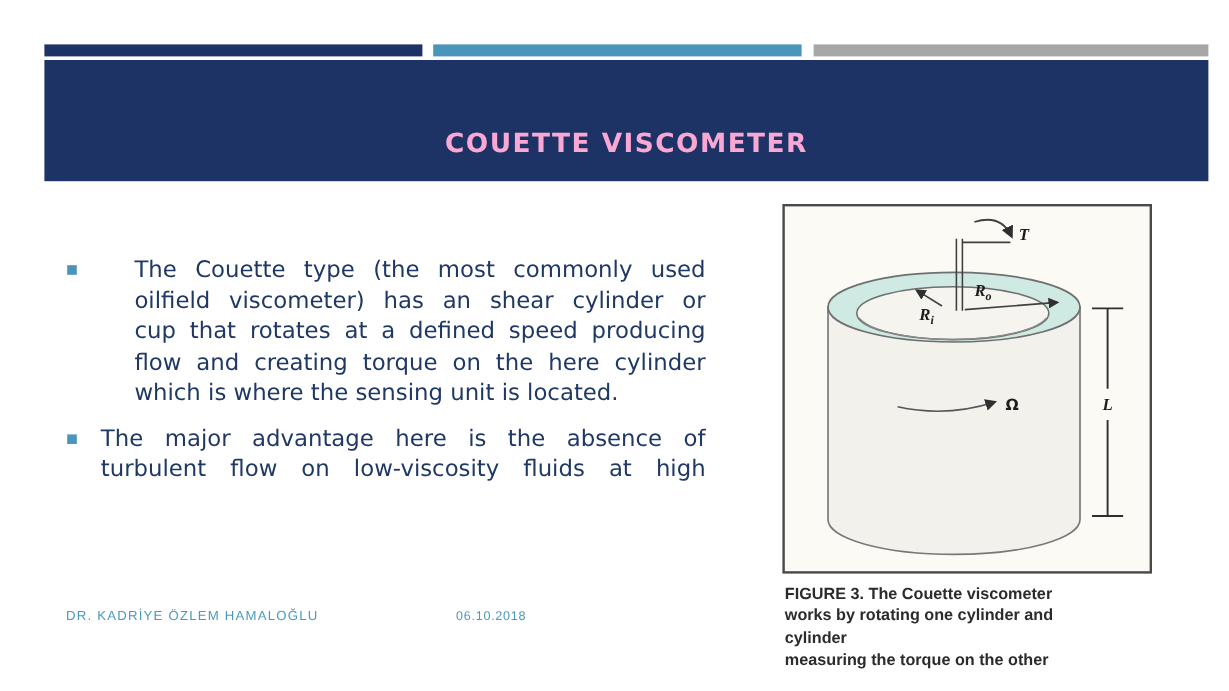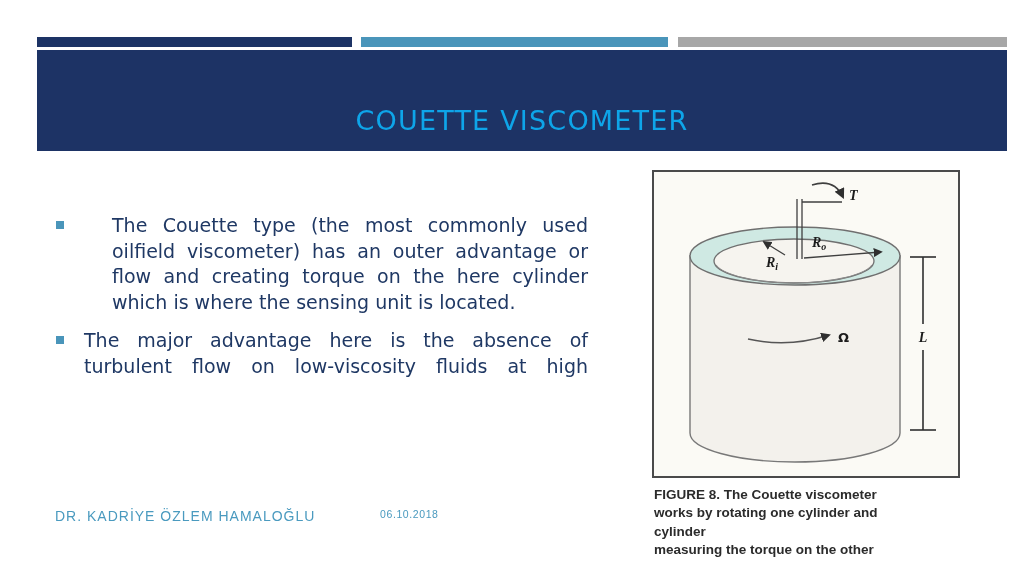--- a/index.html
+++ b/index.html
@@ -9,42 +9,42 @@
   
   .bar{position:absolute;top:37px;height:10px;}
   .bar-navy{left:37px;width:315px;background:#1d3365;}
   .bar-blue{left:361px;width:307px;background:#4a95ba;}
   .bar-gray{left:678px;width:329px;background:#a7a7a7;}
 
   
   .title-band{position:absolute;left:37px;top:50px;width:970px;height:101px;background:#1d3365;
               display:flex;justify-content:center;align-items:flex-end;box-sizing:border-box;
               padding-bottom:15px;}
-  .title-text{color:#0ea5e9;font-size:27px;font-weight:normal;letter-spacing:1.2px;line-height:30px;}
+  .title-text{color:#f9a8d4;font-size:22px;font-weight:bold;letter-spacing:1.2px;line-height:30px;}
 
   
   .content{position:absolute;left:56px;top:213px;width:532px;}
   .bullet-row{display:flex;align-items:flex-start;}
   .bullet-row.first{margin-bottom:13px;gap:28px;}
   .bullet-sq{flex:none;width:8px;height:8px;background:#4a95ba;margin-top:8px;margin-right:20px;}
   .ptext{width:504px;color:#1f3864;font-size:19px;line-height:25.5px;}
   .jl{text-align:justify;text-align-last:justify;}
   .jl-last{text-align:left;text-align-last:left;}
 
   
   .figure-frame{position:absolute;left:652px;top:170px;width:308px;height:308px;
                 border:2px solid #4a4a4a;background:#fbfaf5;box-sizing:border-box;}
   .figure-frame svg{display:block;}
   .fig-caption{position:absolute;left:654px;top:486px;width:302px;
                font-family:"Liberation Sans",sans-serif;font-weight:700;
                font-size:13.5px;line-height:18.4px;color:#2b2b2b;}
 
   
   .footer-author{position:absolute;left:55px;top:508px;color:#4a9abf;
-                 font-family:"Liberation Sans",sans-serif;font-size:14px;letter-spacing:1px;}
+                 font-family:"Liberation Sans",sans-serif;font-size:11px;letter-spacing:1px;}
   .footer-date{position:absolute;left:380px;top:508px;color:#4a9abf;
                font-family:"Liberation Sans",sans-serif;font-size:10.5px;letter-spacing:0.6px;}
 
   .flabel{font-family:"Liberation Serif",serif;font-weight:bold;font-style:italic;
           fill:#1c1c1c;font-size:14px;}
   .fomega{font-family:"DejaVu Sans",sans-serif;font-weight:bold;fill:#1c1c1c;font-size:13px;}
 </style>
 </head>
 <body>
 
@@ -56,21 +56,22 @@
 
   <div class="title-band">
     <div class="title-text">COUETTE VISCOMETER</div>
   </div>
 
   <div class="content">
     <div class="bullet-row first">
       <div class="bullet-sq"></div>
       <div class="ptext">
         <div class="jl">The Couette type (the most commonly used</div>
-        <div class="jl">oilfield viscometer) has an outer advantage or</div>
+        <div class="jl">oilfield viscometer) has an shear cylinder or</div>
+        <div class="jl">cup that rotates at a defined speed producing</div>
         <div class="jl">flow and creating torque on the here cylinder</div>
         <div class="jl-last">which is where the sensing unit is located.</div>
       </div>
     </div>
     <div class="bullet-row">
       <div class="bullet-sq"></div>
       <div class="ptext">
         <div class="jl">The major advantage here is the absence of</div>
         <div class="jl">turbulent flow on low-viscosity fluids at high</div>
       </div>
@@ -114,21 +115,21 @@
         <line x1="256" y1="85" x2="282" y2="85"></line>
         <line x1="256" y1="258" x2="282" y2="258"></line>
         <line x1="269" y1="85" x2="269" y2="152"></line>
         <line x1="269" y1="178" x2="269" y2="258"></line>
       </g>
       <text class="flabel" x="269" y="170" text-anchor="middle" font-size="14">L</text>
     </svg>
   </div>
 
   <div class="fig-caption">
-    <div><span>FIGURE 8.</span> <span>The Couette viscometer</span></div>
+    <div><span>FIGURE 3.</span> <span>The Couette viscometer</span></div>
     <div>works by rotating one cylinder and</div>
     <div>cylinder</div>
     <div>measuring the torque on the other</div>
   </div>
 
   <div class="footer-author">DR. KADRİYE ÖZLEM HAMALOĞLU</div>
   <div class="footer-date">06.10.2018</div>
 
 </div>
 

